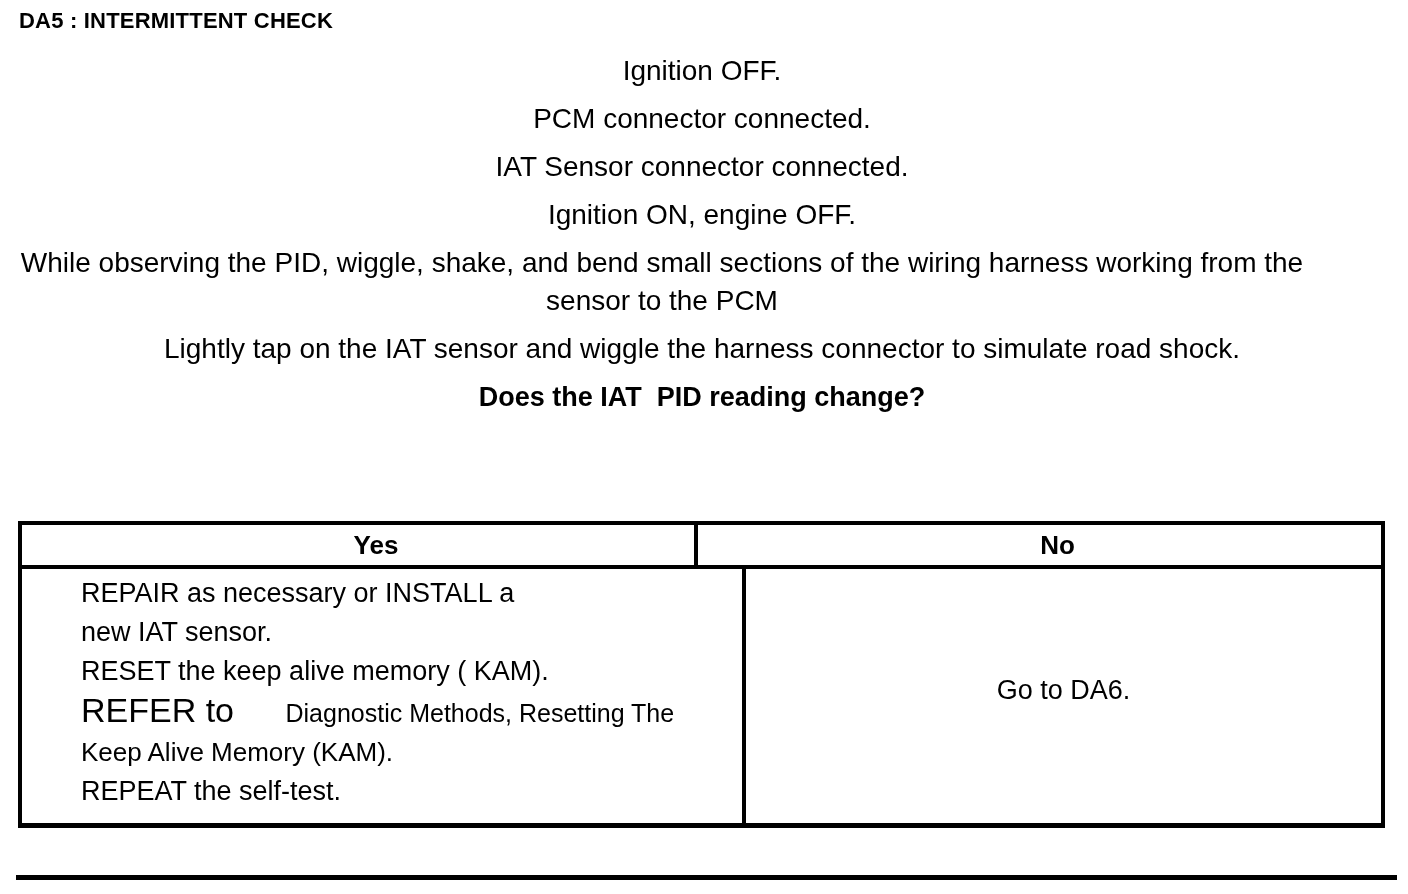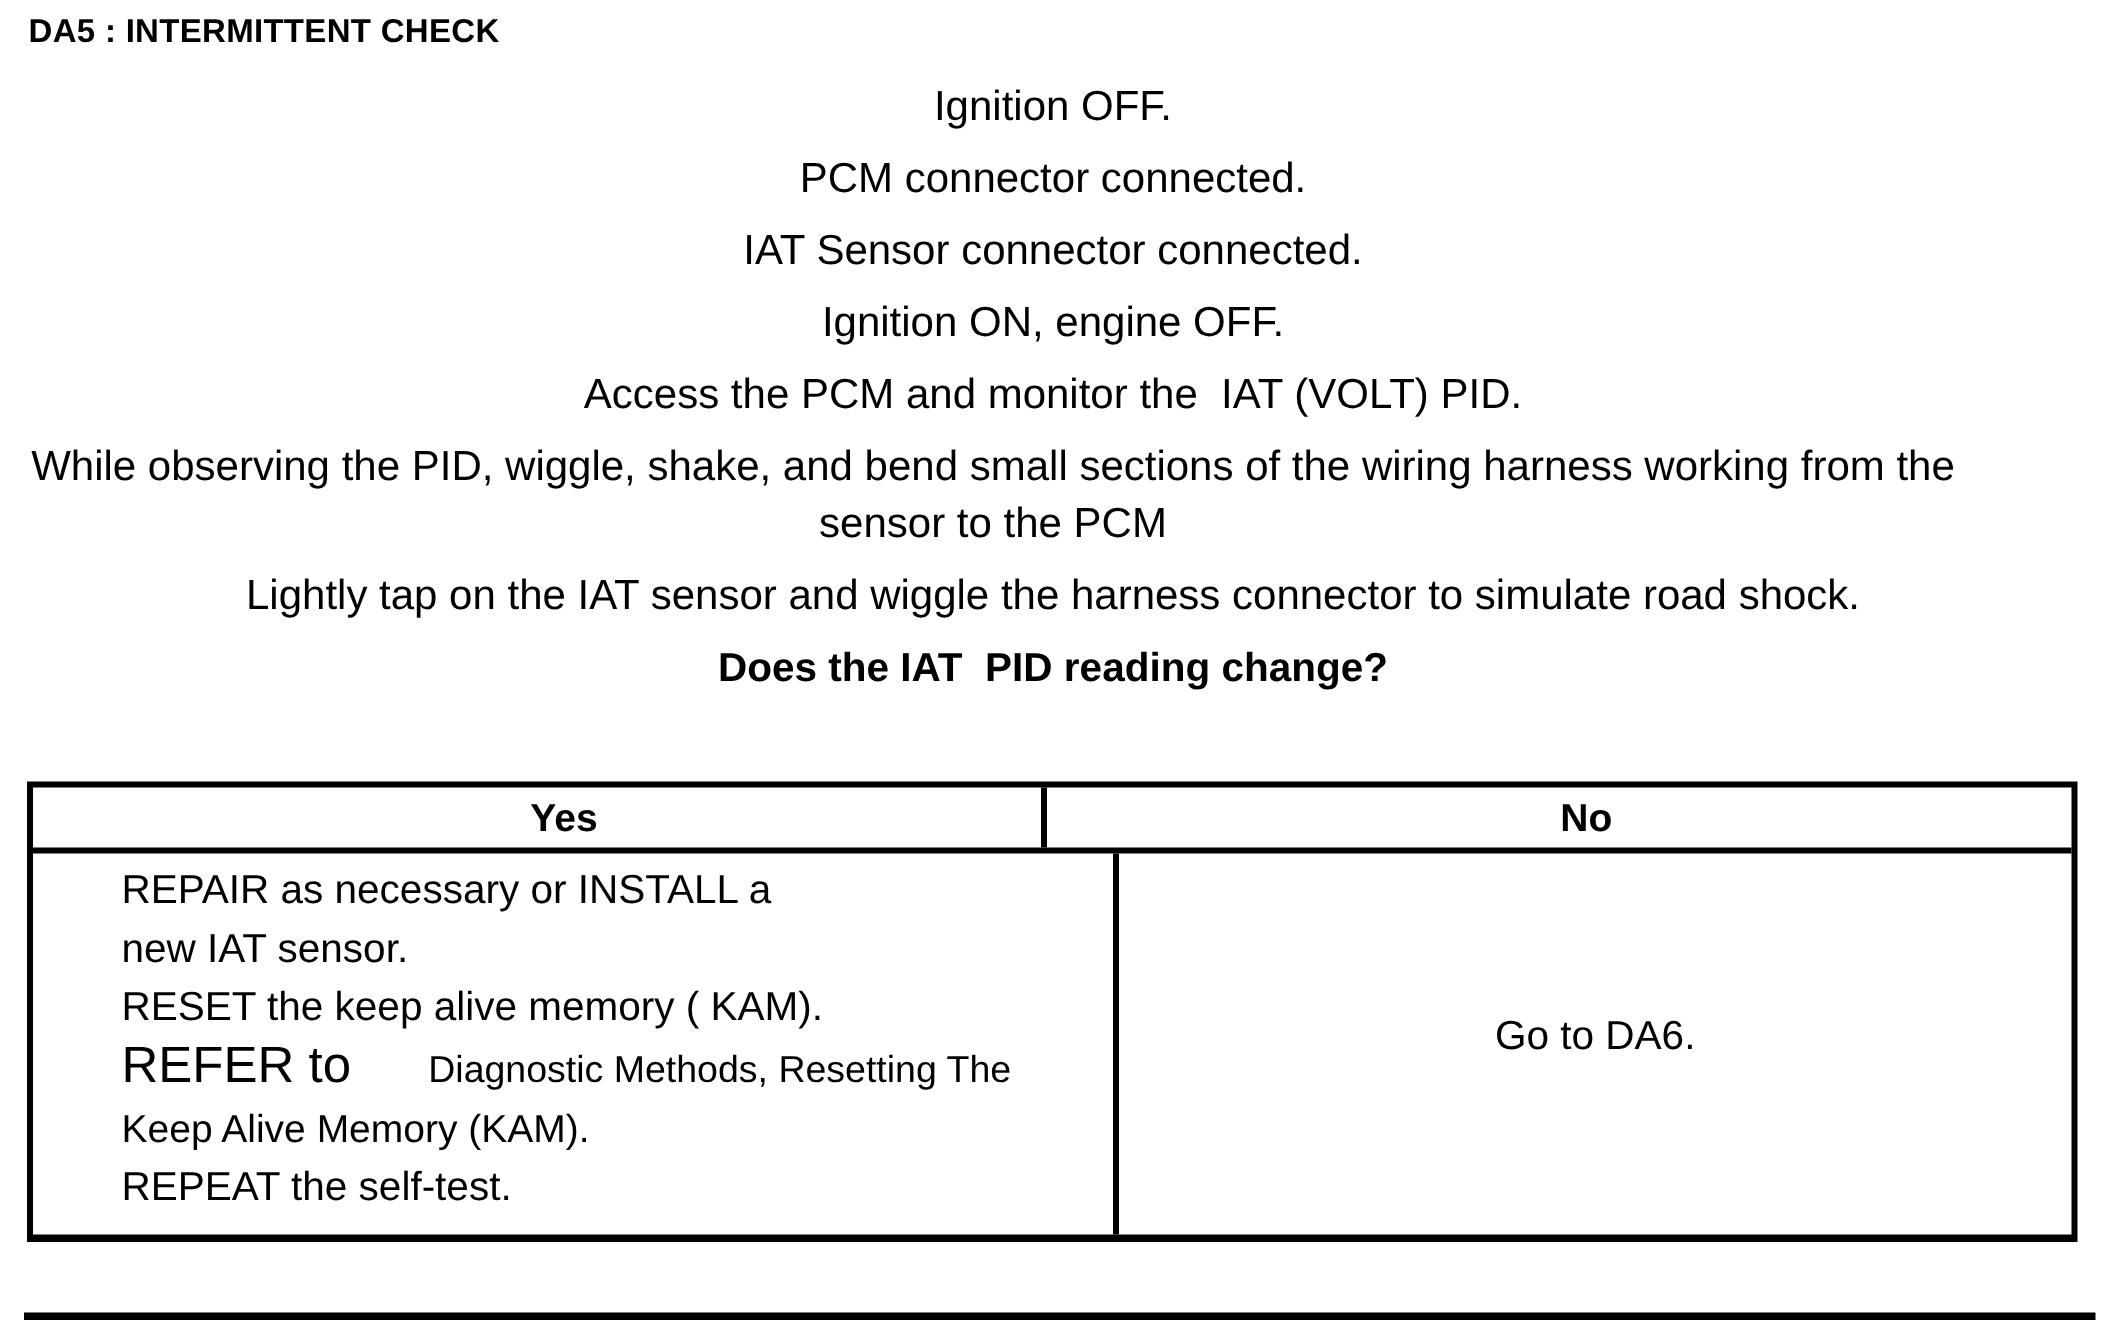--- a/index.html
+++ b/index.html
@@ -153,21 +153,20 @@
 
 <div class="page">
 
   <div class="doc-title">DA5 : INTERMITTENT CHECK</div>
 
   <div class="steps">
     <p class="step">Ignition OFF.</p>
     <p class="step">PCM connector connected.</p>
     <p class="step">IAT Sensor connector connected.</p>
     <p class="step">Ignition ON, engine OFF.</p>
-    <p class="step">Access the PCM and monitor the  IAT (VOLT) PID.</p>
     <p class="step wrap">While observing the PID, wiggle, shake, and bend small sections of the wiring harness working from the sensor to the PCM</p>
     <p class="step">Lightly tap on the IAT sensor and wiggle the harness connector to simulate road shock.</p>
     <p class="step question">Does the IAT  PID reading change?</p>
   </div>
 
   <div class="decision-table">
 
     <div class="table-head">
       <div class="col-yes head-cell">Yes</div>
       <div class="col-no head-cell">No</div>

